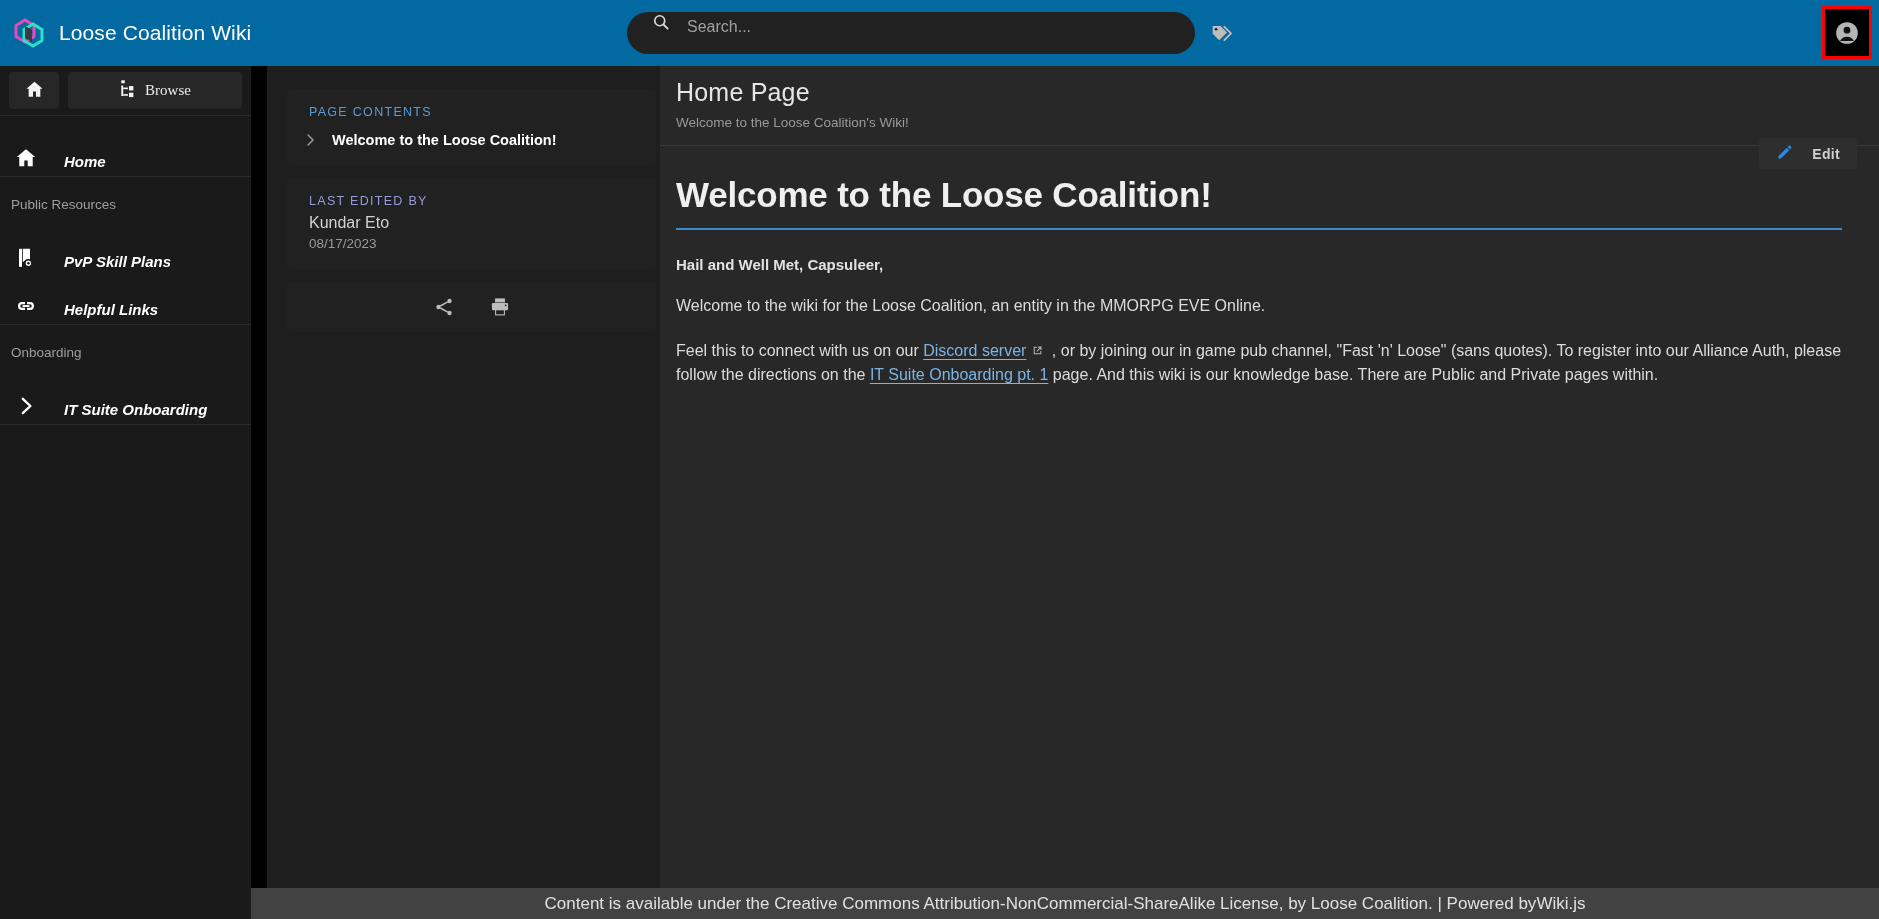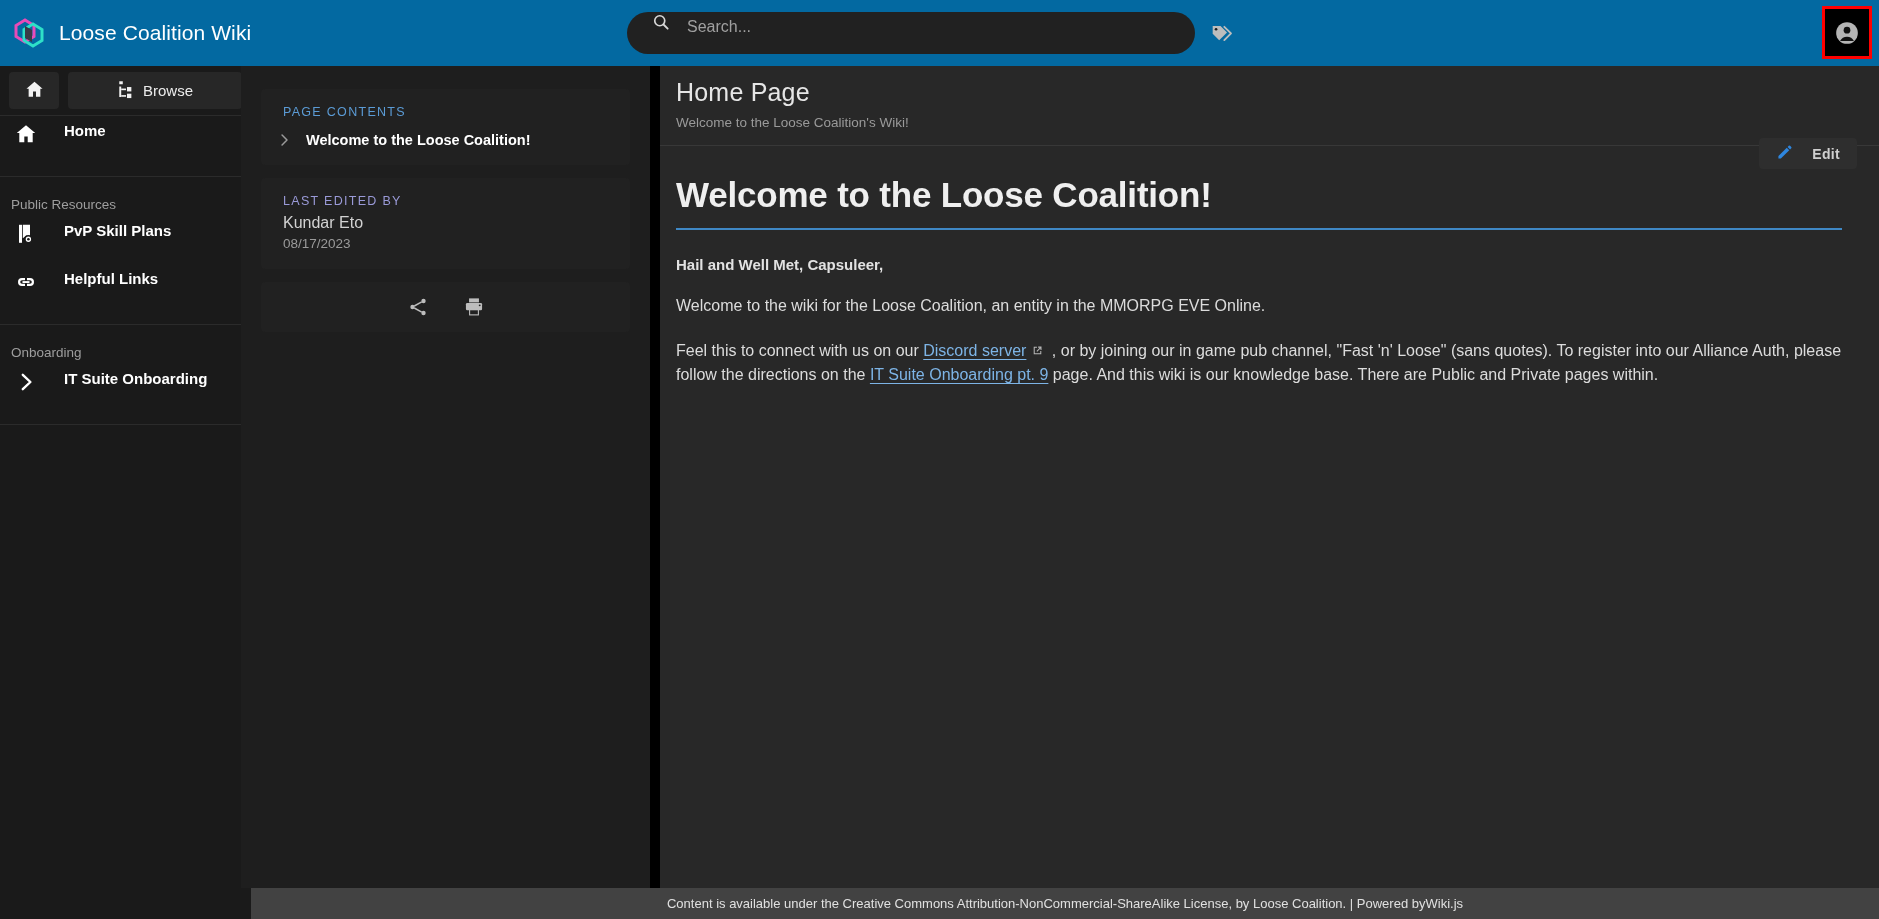--- a/index.html
+++ b/index.html
@@ -57,40 +57,40 @@
     height: 50px; display: flex; align-items: center;
     padding: 0 9px; gap: 9px;
     border-bottom: 1px solid #2b2b2b;
   }
   .sb-btn {
     background: #272727; border-radius: 4px; height: 37px;
     display: flex; align-items: center; justify-content: center;
     cursor: pointer; color: #ececec; font-size: 15px;
   }
   .sb-btn.home { width: 50px; }
-  .sb-btn.browse { flex: 1; gap: 5px; }
+  .sb-btn.browse { flex: 1; gap: 5px; font-family: Liberation Serif, serif; }
   .sb-btn svg { width: 21px; height: 21px; }
 
   .sb-section {
     border-bottom: 1px solid #2b2b2b;
     padding: 6px 0;
   }
   .sb-item {
-    display: flex; align-items: flex-start; height: 48px;
-    padding-left: 14px; cursor: pointer; color: #ffffff;
+    display: flex; align-items: flex-end; height: 48px;
+    padding-left: 14px; cursor: pointer; color: #ffffff; font-style: italic;
   }
   .sb-item .ic { width: 24px; height: 24px; flex: 0 0 24px; display: block; }
   .sb-item .lbl { margin-left: 26px; font-size: 15px; font-weight: bold; }
   .sb-label {
     color: #9e9e9e; font-size: 13.5px; padding: 14px 0 10px 11px;
   }
 
   
   #midcol {
-    position: absolute; left: 241px; top: 66px; width: 409px; height: 822px;
+    position: absolute; left: 267px; top: 66px; width: 409px; height: 822px;
     background: #1e1e1e;
   }
   .card {
     background: #212121; border-radius: 4px;
     margin: 0 20px 13px 20px;
   }
   #toc-card { margin-top: 23px; padding: 16px 0 14px 0; }
   .card-cap {
     font-size: 12.5px; letter-spacing: 1.3px; padding-left: 22px;
   }
@@ -159,21 +159,21 @@
     display: inline-block; vertical-align: -1px; width: 13px; height: 13px;
     margin: 0 3px 0 5px;
   }
 
   
   #footer {
     position: absolute; left: 251px; top: 888px; width: 1628px; height: 31px;
     background: #424242;
     display: flex; align-items: center; justify-content: center;
   }
-  #footer .ftxt { color: #e0e0e0; font-size: 13px; }
+  #footer .ftxt { color: #e0e0e0; font-size: 17px; }
   #footer a { color: #6fa8dc; text-decoration: none; }
 </style>
 </head>
 <body>
 
 <div id="topbar">
 
   <div id="brand">
     <span class="logo">
       <svg viewBox="0 0 34 34" width="34" height="34">
@@ -348,20 +348,20 @@
     </div>
   </div>
 
   <div id="article">
     <h2>Welcome to the Loose Coalition!</h2>
     <div class="lead">Hail and Well Met, Capsuleer,</div>
     <p class="body">Welcome to the wiki for the Loose Coalition, an entity in the MMORPG EVE Online.</p>
     <p class="body"><span>Feel this to connect with us on our </span><a href="#">Discord server</a><span class="extlink-ic"><svg viewBox="0 0 24 24" width="13" height="13">
             <path d="M5 5h6v1.9H6.9v10.2h10.2V13H19v6H5z" fill="#b7b7b7"></path>
             <path d="M13.2 4.8H19.4v6.2h-1.9V8.1l-6 6-1.4-1.4 6-6h-2.9z" fill="#b7b7b7"></path>
-          </svg></span><span> , or by joining our in game pub channel, "Fast 'n' Loose" (sans quotes). To register into our Alliance Auth, please follow the directions on the </span><a href="#">IT Suite Onboarding pt. 9</a><span> page. And this wiki is our knowledge base. There are Public and Private pages within.</span></p>
+          </svg></span><span> , or by joining our in game pub channel, "Fast 'n' Loose" (sans quotes). To register into our Alliance Auth, please follow the directions on the </span><a href="#">IT Suite Onboarding pt. 1</a><span> page. And this wiki is our knowledge base. There are Public and Private pages within.</span></p>
   </div>
 </div>
 
 <div id="footer">
   <span class="ftxt">Content is available under the Creative Commons Attribution-NonCommercial-ShareAlike License, by Loose Coalition. | Powered by </span>
     <a href="#" class="ftxt">Wiki.js</a>
 </div>
 
 </body></html>

